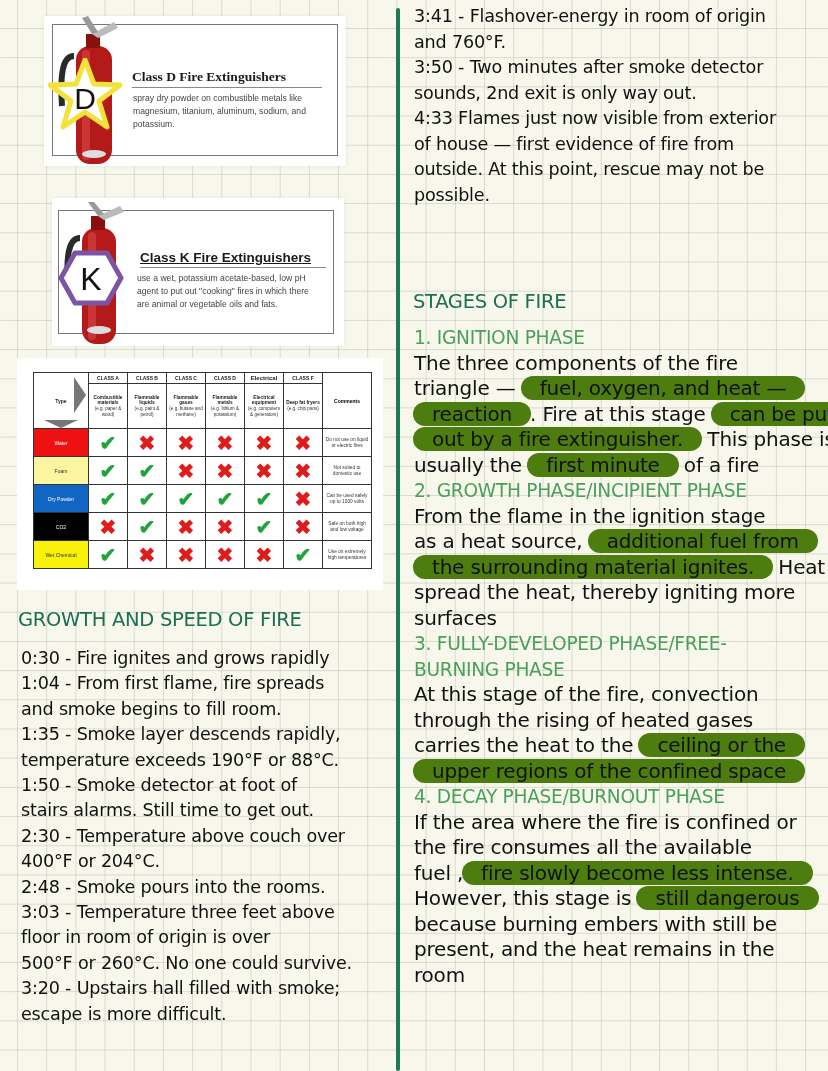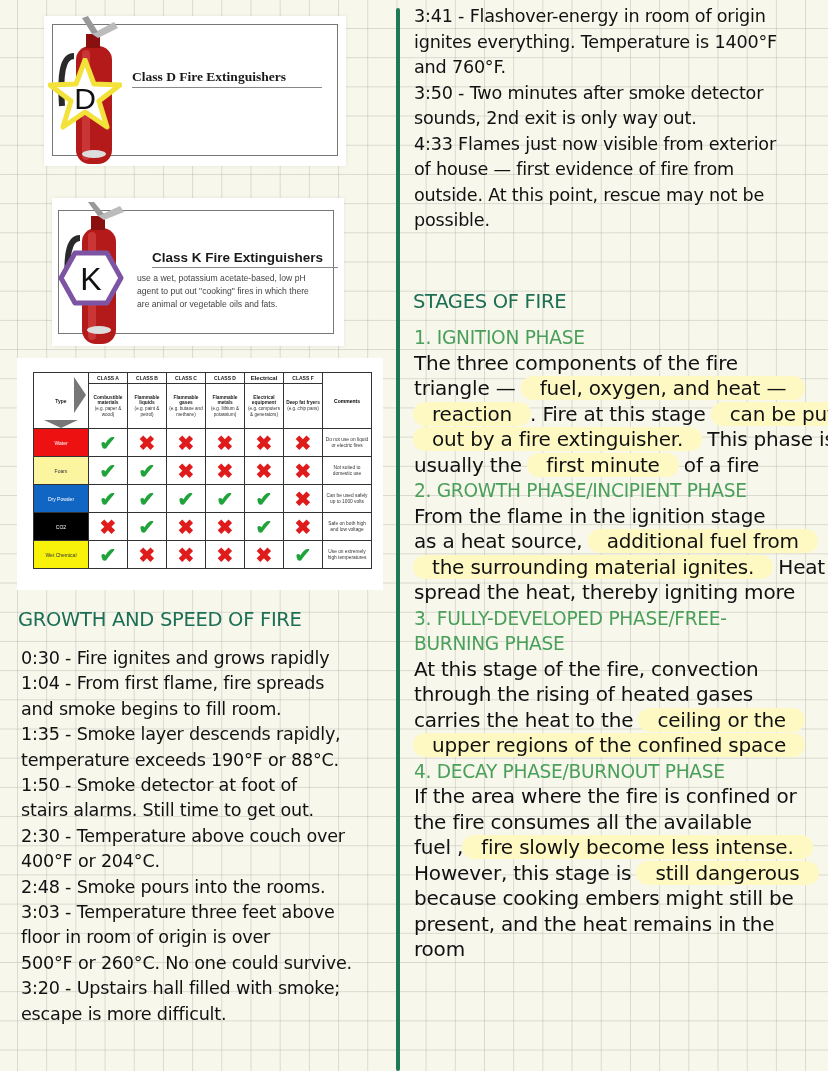--- a/index.html
+++ b/index.html
@@ -105,21 +105,21 @@
     font-family: "DejaVu Sans", sans-serif; color: #4aa05a;
     font-size: 18.6px; line-height: 25.5px; letter-spacing: -0.3px; white-space: nowrap;
   }
   .stages {
     position: absolute; left: 414px; top: 325px; width: 412px;
   }
   .stages .line {
     font-size: 20px; line-height: 25.5px; white-space: nowrap;
   }
   .hl {
-    background: #fef9c3; border-radius: 12px; padding: 0 19px; margin: 0 -1px;
+    background: #4d7c0f; border-radius: 12px; padding: 0 19px; margin: 0 -1px;
   }
 </style>
 </head>
 <body>
 
 <div class="divider"></div>
 
 <div class="card" style="left:44px; top:16px; width:302px; height:150px;">
   <div class="frame" style="left:8px; top:8px; width:284px; height:130px;"></div>
   <svg class="ext" style="left:8px; top:0px;" width="80" height="150" viewBox="0 0 80 150">
@@ -129,38 +129,43 @@
     <rect x="34" y="18" width="14" height="14" fill="#8a1010"></rect>
     <path d="M40 18 L 62 6 L 66 12 L 46 22 Z" fill="#bbb"></path>
     <path d="M40 18 L 30 2 L 36 0 L 46 16 Z" fill="#999"></path>
     <ellipse cx="42" cy="138" rx="12" ry="4" fill="#ddd"></ellipse>
   </svg>
   <svg style="position:absolute; left:4px; top:42px;" width="74" height="72" viewBox="0 0 74 72">
     <polygon points="37,2 46,26 72,27 51,43 59,69 37,54 15,69 23,43 2,27 28,26" fill="#fff" stroke="#f2e23a" stroke-width="5" stroke-linejoin="round"></polygon>
     <text x="37" y="51" text-anchor="middle" font-family="Liberation Sans, sans-serif" font-size="30" fill="#111">D</text>
   </svg>
   <div class="title" style="left:88px; top:53px; width:190px;font-family:Liberation Serif, serif;">Class D Fire Extinguishers</div>
+  <div class="desc" style="left:89px; top:76px; width:195px;">
+    <div>spray dry powder on combustible metals like</div>
+    <div>magnesium, titanium, aluminum, sodium, and</div>
+    <div>potassium.</div>
+  </div>
 </div>
 
 <div class="card" style="left:52px; top:198px; width:292px; height:148px;">
   <div class="frame" style="left:6px; top:12px; width:274px; height:122px;"></div>
   <svg class="ext" style="left:6px; top:4px;" width="80" height="144" viewBox="0 0 80 144">
     <path d="M22 36 C 10 36, 8 56, 10 86" stroke="#2a2a2a" stroke-width="6" fill="none"></path>
     <rect x="24" y="26" width="34" height="116" rx="14" fill="#b51a1a"></rect>
     <rect x="30" y="30" width="8" height="108" rx="4" fill="#d94a4a" opacity="0.6"></rect>
     <rect x="33" y="14" width="14" height="14" fill="#8a1010"></rect>
     <path d="M40 14 L 62 4 L 66 10 L 46 18 Z" fill="#bbb"></path>
     <path d="M40 14 L 30 0 L 36 0 L 46 12 Z" fill="#999"></path>
     <ellipse cx="41" cy="128" rx="12" ry="4" fill="#ddd"></ellipse>
   </svg>
   <svg style="position:absolute; left:6px; top:52px;" width="66" height="56" viewBox="0 0 66 56">
     <polygon points="17,3 49,3 63,28 49,53 17,53 3,28" fill="#fff" stroke="#7d54a3" stroke-width="5" stroke-linejoin="round"></polygon>
     <text x="33" y="40" text-anchor="middle" font-family="Liberation Sans, sans-serif" font-size="32" fill="#111">K</text>
   </svg>
-  <div class="title" style="left:100px; top:52px; width:186px;">Class K Fire Extinguishers</div>
+  <div class="title" style="left:88px; top:52px; width:186px;text-decoration:underline;">Class K Fire Extinguishers</div>
   <div class="desc" style="left:85px; top:74px; width:190px;">
     <div>use a wet, potassium acetate-based, low pH</div>
     <div>agent to put out "cooking" fires in which there</div>
     <div>are animal or vegetable oils and fats.</div>
   </div>
 </div>
 
 <div class="tablecard">
   <table class="ext-table">
     <tbody>
@@ -258,21 +263,20 @@
       <div>3:03 - Temperature three feet above</div>
       <div>floor in room of origin is over</div>
       <div>500°F or 260°C. No one could survive.</div>
       <div>3:20 - Upstairs hall filled with smoke;</div>
       <div>escape is more difficult.</div>
     </div>
 </div>
 
 <div class="right-col hand" id="right-cont">
     <div class="line">3:41 - Flashover-energy in room of origin</div>
-    <div class="line">ignites everything. Temperature is 1400°F</div>
     <div class="line">and 760°F.</div>
     <div class="line">3:50 - Two minutes after smoke detector</div>
     <div class="line">sounds, 2nd exit is only way out.</div>
     <div class="line">4:33 Flames just now visible from exterior</div>
     <div class="line">of house — first evidence of fire from</div>
     <div class="line">outside. At this point, rescue may not be</div>
     <div class="line">possible.</div>
   </div>
 
 <div class="stages-title heading-dark">STAGES OF FIRE</div>
@@ -281,27 +285,28 @@
     <div class="line"><span>The three components of the fire</span></div>
     <div class="line"><span>triangle — </span><span class="hl">fuel, oxygen, and heat —</span></div>
     <div class="line"><span class="hl">reaction</span><span>. Fire at this stage </span><span class="hl">can be put</span></div>
     <div class="line"><span class="hl">out by a fire extinguisher.</span><span> This phase is</span></div>
     <div class="line"><span>usually the </span><span class="hl">first minute</span><span> of a fire</span></div>
     <div class="phase-title">2. GROWTH PHASE/INCIPIENT PHASE</div>
     <div class="line"><span>From the flame in the ignition stage</span></div>
     <div class="line"><span>as a heat source, </span><span class="hl">additional fuel from</span></div>
     <div class="line"><span class="hl">the surrounding material ignites.</span><span> Heat</span></div>
     <div class="line"><span>spread the heat, thereby igniting more</span></div>
+    <div class="line"><span>surfaces</span></div>
     <div class="phase-title">3. FULLY-DEVELOPED PHASE/FREE-</div>
     <div class="phase-title">BURNING PHASE</div>
     <div class="line"><span>At this stage of the fire, convection</span></div>
     <div class="line"><span>through the rising of heated gases</span></div>
     <div class="line"><span>carries the heat to the </span><span class="hl">ceiling or the</span></div>
     <div class="line"><span class="hl">upper regions of the confined space</span></div>
     <div class="phase-title">4. DECAY PHASE/BURNOUT PHASE</div>
     <div class="line"><span>If the area where the fire is confined or</span></div>
     <div class="line"><span>the fire consumes all the available</span></div>
     <div class="line"><span>fuel ,</span><span class="hl">fire slowly become less intense.</span></div>
     <div class="line"><span>However, this stage is </span><span class="hl">still dangerous</span></div>
-    <div class="line"><span>because cooking embers might still be</span></div>
+    <div class="line"><span>because burning embers with still be</span></div>
     <div class="line"><span>present, and the heat remains in the</span></div>
     <div class="line"><span>room</span></div>
   </div>
 
 </body></html>

